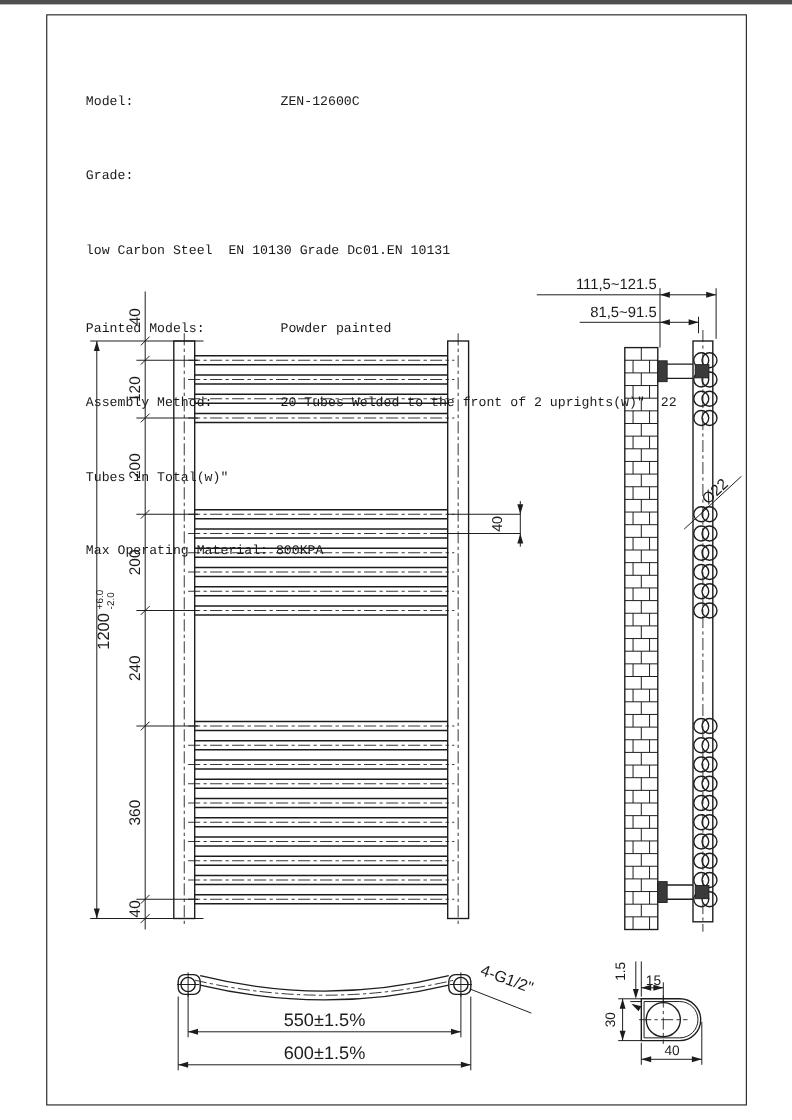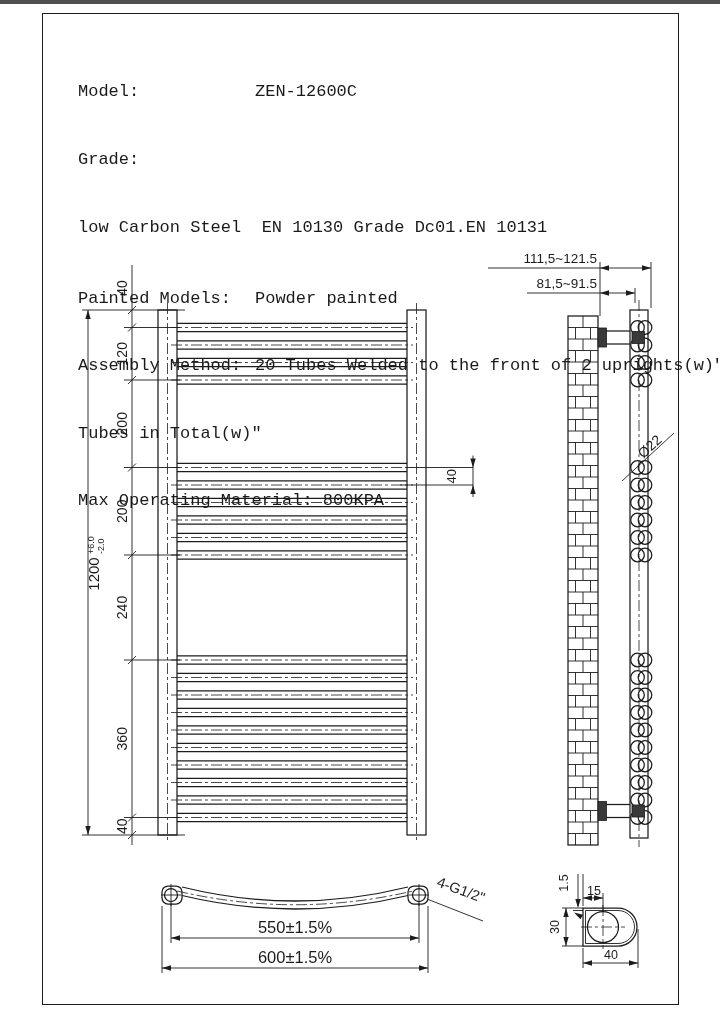--- a/index.html
+++ b/index.html
@@ -2,21 +2,21 @@
 <html><head>
 <meta charset="utf-8">
 <style>
   html,body{margin:0;padding:0;background:#fff;}
   .sheet{position:relative;width:720px;height:1018px;background:#ffffff;overflow:hidden;
          font-family:"Liberation Sans","DejaVu Sans",sans-serif;color:#1a1a1a;}
   .top-strip{position:absolute;left:0;top:0;width:720px;height:4px;background:#4f4f4f;}
   .frame{position:absolute;left:42px;top:13px;width:635px;height:990px;border:1.6px solid #1c1c1c;}
   .specs{position:absolute;left:78px;top:36px;width:580px;
          font-family:"Liberation Mono","DejaVu Sans Mono",monospace;
-         font-size:17px;line-height:22.5px;white-space:pre;}
+         font-size:12px;line-height:22.5px;white-space:pre;}
   .spec-row{display:flex;}
   .spec-label{width:177px;flex:0 0 177px;}
   .spec-value{flex:1;}
   .spec-row.mat{margin-top:1px;}
   .spec-row.paint{margin-top:3px;}
   .spec-full{margin-top:0;}
   svg text{font-family:"Liberation Sans","DejaVu Sans",sans-serif;fill:#1c1c1c;}
   svg .s{stroke:#1c1c1c;stroke-width:1.25;fill:none;}
   svg .thin{stroke:#1c1c1c;stroke-width:0.9;fill:none;}
   svg .cl{stroke:#1c1c1c;stroke-width:0.8;fill:none;stroke-dasharray:11 3 3 3;}

